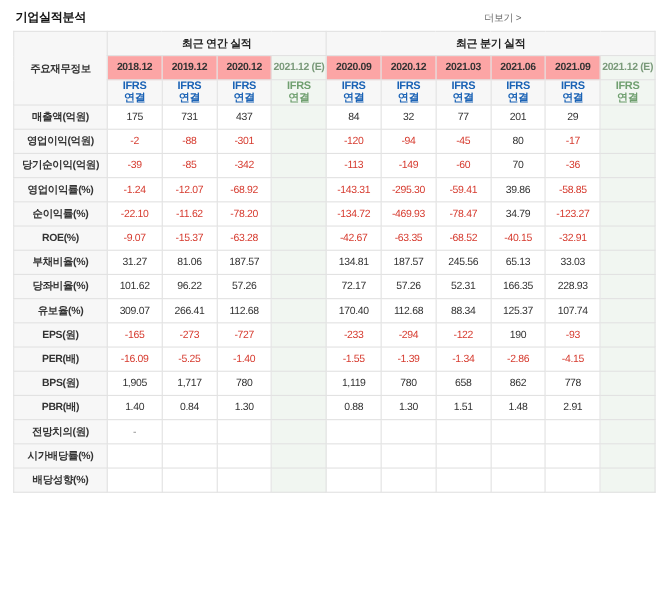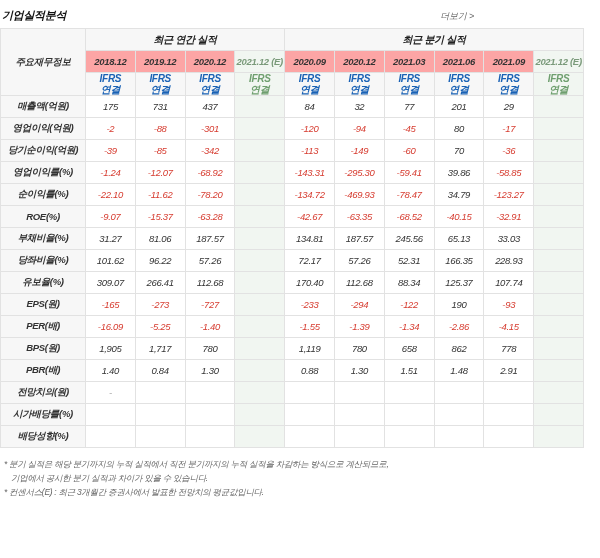--- a/index.html
+++ b/index.html
@@ -9,22 +9,21 @@
   }
   body {
     width: 600px;
     font-family: "Liberation Sans", sans-serif;
     color: #333333;
     -webkit-font-smoothing: antialiased;
   }
   .page {
     width: 484px;
     box-sizing: border-box;
-    padding: 6px 8px 4px 0;
-    font-style: italic;
+    padding: 6px 8px 4px 12px;
   }
   .title-row {
     display: flex;
     align-items: flex-end;
     justify-content: space-between;
     padding: 2px 2px 5px 2px;
   }
   .page-title {
     font-size: 11px;
     font-weight: bold;
@@ -378,19 +377,14 @@
           <td class="val divider-col"></td>
           <td class="val"></td>
           <td class="val"></td>
           <td class="val"></td>
           <td class="val"></td>
           <td class="val est"></td>
         </tr>
       </tbody>
   </table>
 
-  <div class="notes">
-    <p>* 분기 실적은 해당 분기까지의 누적 실적에서 직전 분기까지의 누적 실적을 차감하는 방식으로 계산되므로,</p>
-    <p class="indent">기업에서 공시한 분기 실적과 차이가 있을 수 있습니다.</p>
-    <p>* 컨센서스(E) : 최근 3개월간 증권사에서 발표한 전망치의 평균값입니다.</p>
-  </div>
 
 </div>
 
 </body></html>

